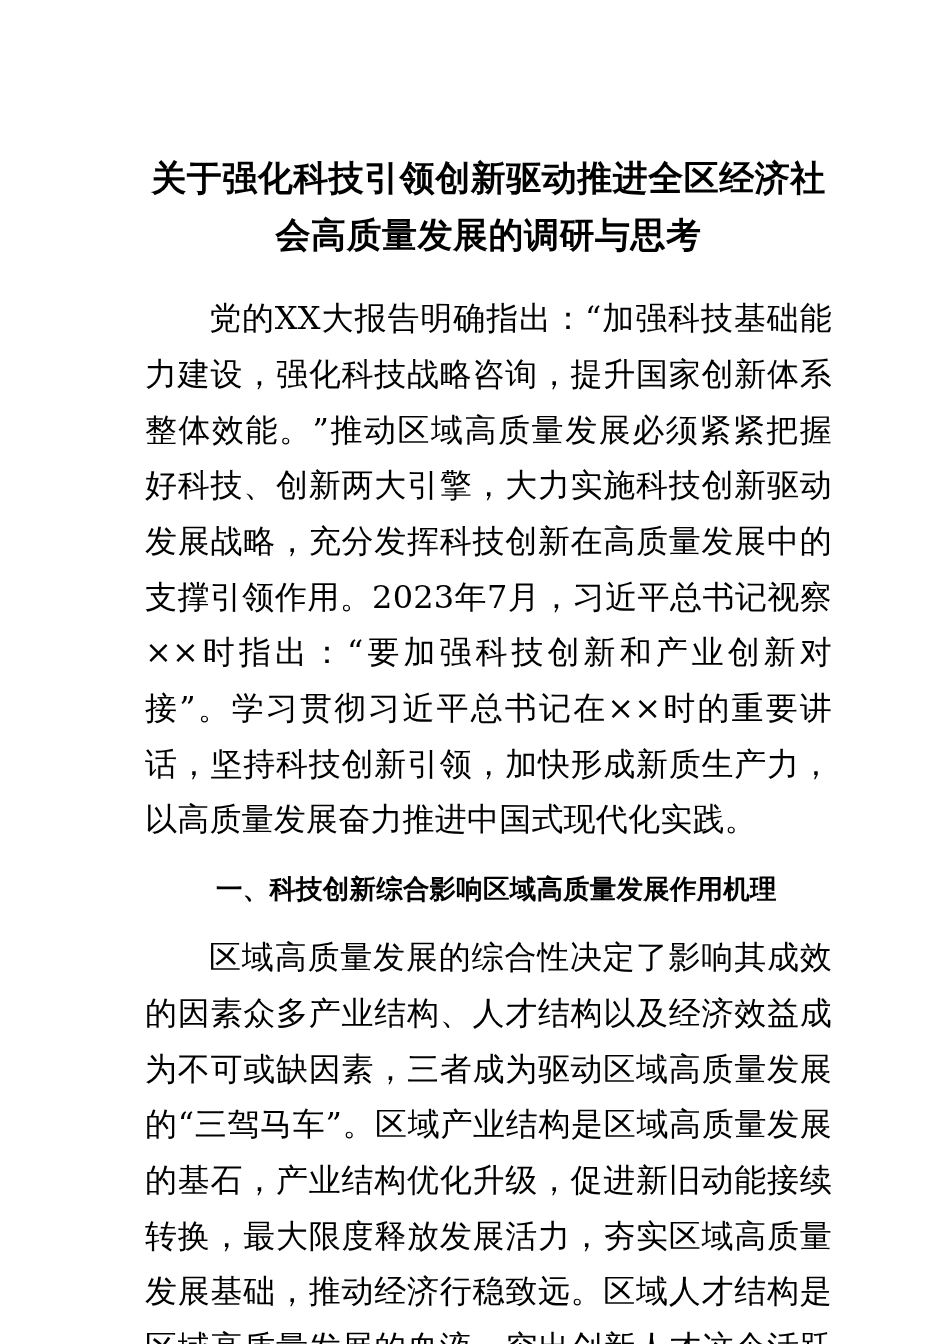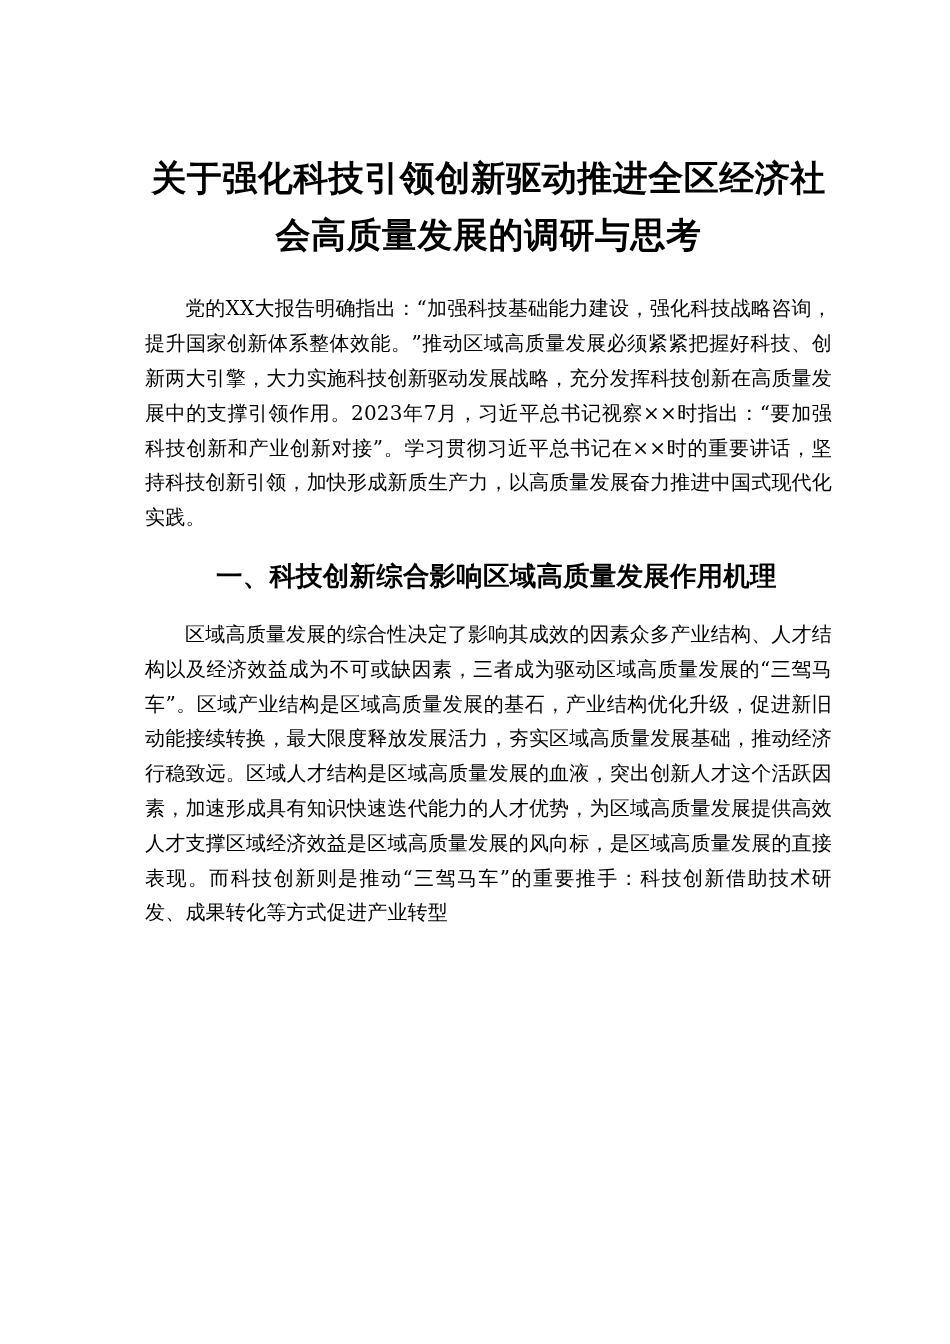--- a/index.html
+++ b/index.html
@@ -26,21 +26,21 @@
     font-family: "DejaVu Sans", "Liberation Sans", sans-serif;
     font-weight: bold;
     font-size: 35px;
     line-height: 1.62;
     text-align: center;
     letter-spacing: 0.5px;
     margin: 0 0 28px 0;
     color: #000000;
   }
   .para {
-    font-size: 20px;
+    font-size: 32px;
     line-height: 1.74;
     text-align: justify;
     text-justify: inter-ideograph;
     margin: 0 0 0 0;
     text-indent: 2em;
     letter-spacing: 0.2px;
   }
   .heading {
     font-family: "DejaVu Sans", "Liberation Sans", sans-serif;
     font-weight: bold;

